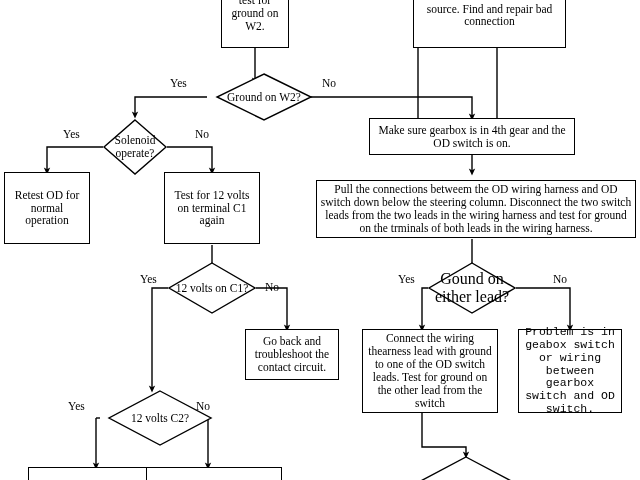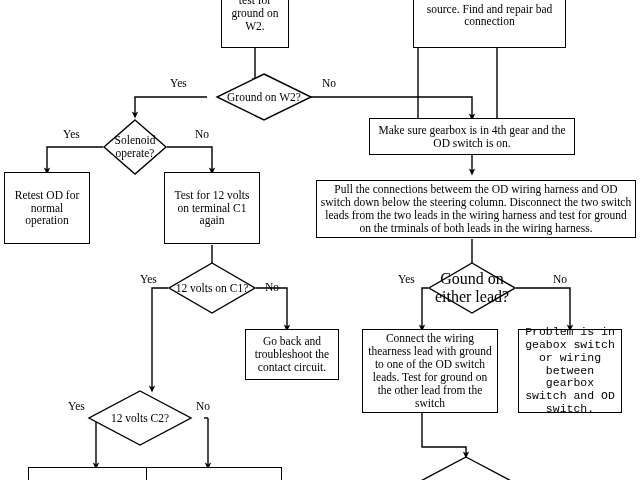--- a/index.html
+++ b/index.html
@@ -185,21 +185,21 @@
     <div class="diamond-label" style="font-size:11.5px;">12 volts on C1?</div>
   </div>
 
   <div class="diamond-wrap" style="left:428px; top:262px; width:88px; height:52px;">
     <svg width="88" height="52" viewBox="0 0 88 52" xmlns="http://www.w3.org/2000/svg">
       <polygon points="44,1 87,26 44,51 1,26" fill="#ffffff" stroke="#000" stroke-width="1.4"></polygon>
     </svg>
     <div class="diamond-label" style="font-size:16px;">Gound on either lead?</div>
   </div>
 
-  <div class="diamond-wrap" style="left:88px; top:390px; width:104px; height:56px;">
+  <div class="diamond-wrap" style="left:108px; top:390px; width:104px; height:56px;">
     <svg width="104" height="56" viewBox="0 0 104 56" xmlns="http://www.w3.org/2000/svg">
       <polygon points="52,1 103,28 52,55 1,28" fill="#ffffff" stroke="#000" stroke-width="1.4"></polygon>
     </svg>
     <div class="diamond-label" style="font-size:11.5px;">12 volts C2?</div>
   </div>
 
   <div class="diamond-wrap" style="left:414px; top:456px; width:104px; height:56px;">
     <svg width="104" height="56" viewBox="0 0 104 56" xmlns="http://www.w3.org/2000/svg">
       <polygon points="52,1 103,28 52,55 1,28" fill="#ffffff" stroke="#000" stroke-width="1.4"></polygon>
     </svg>

